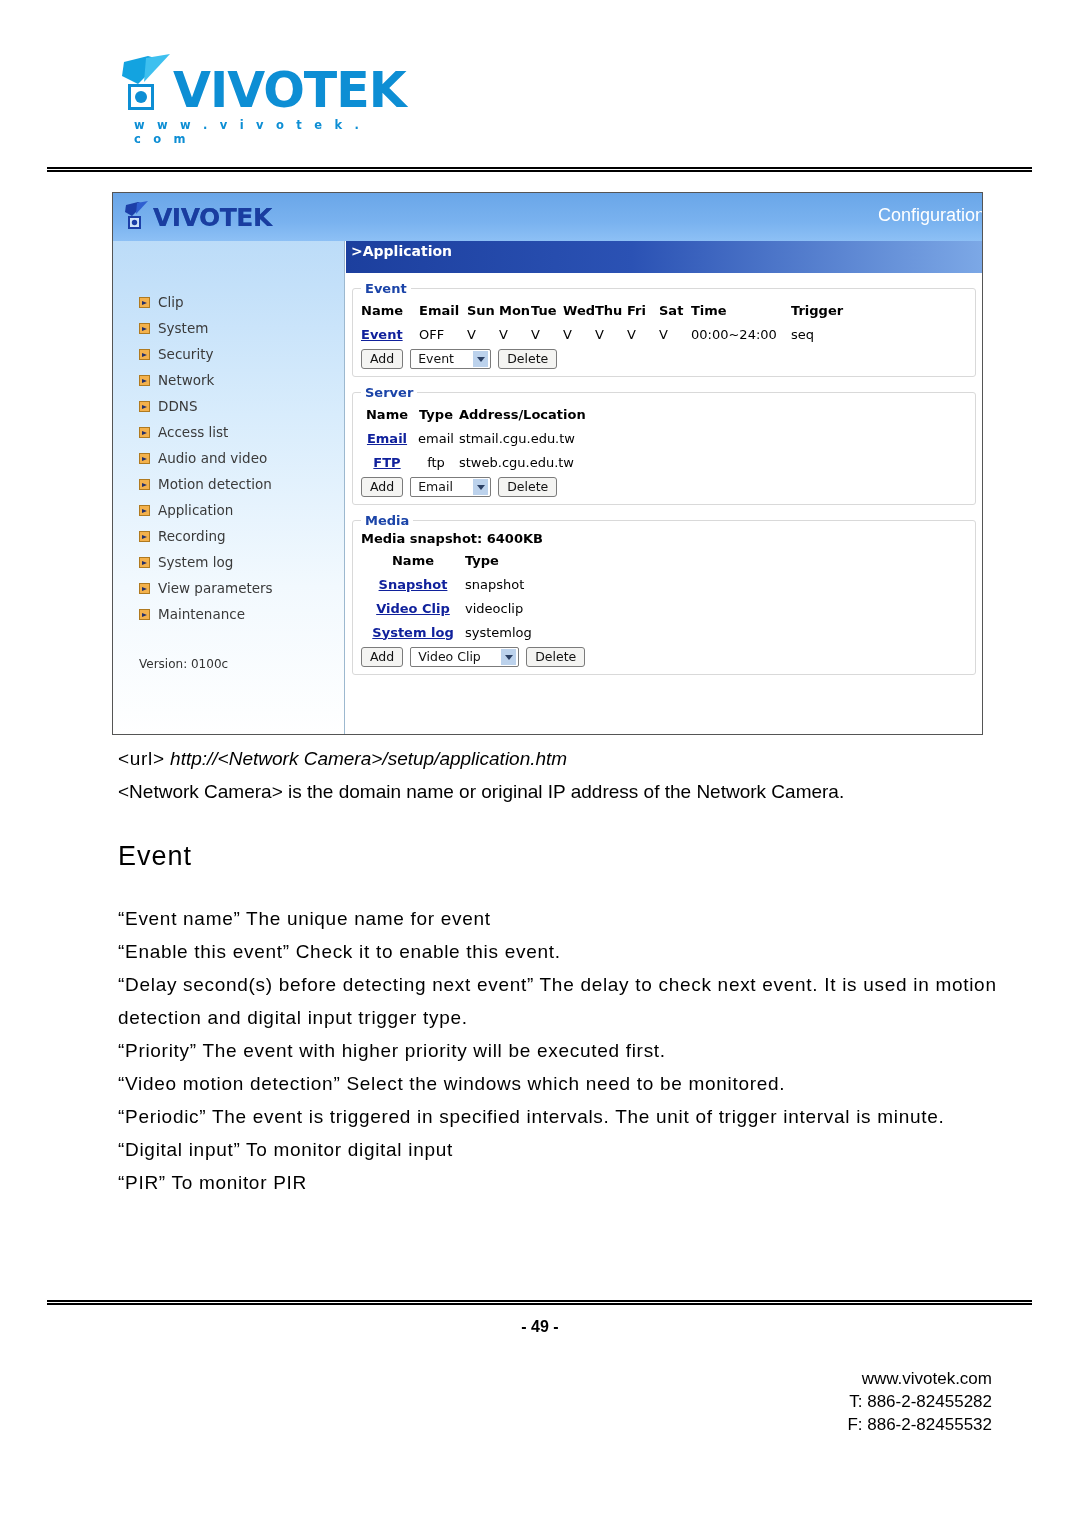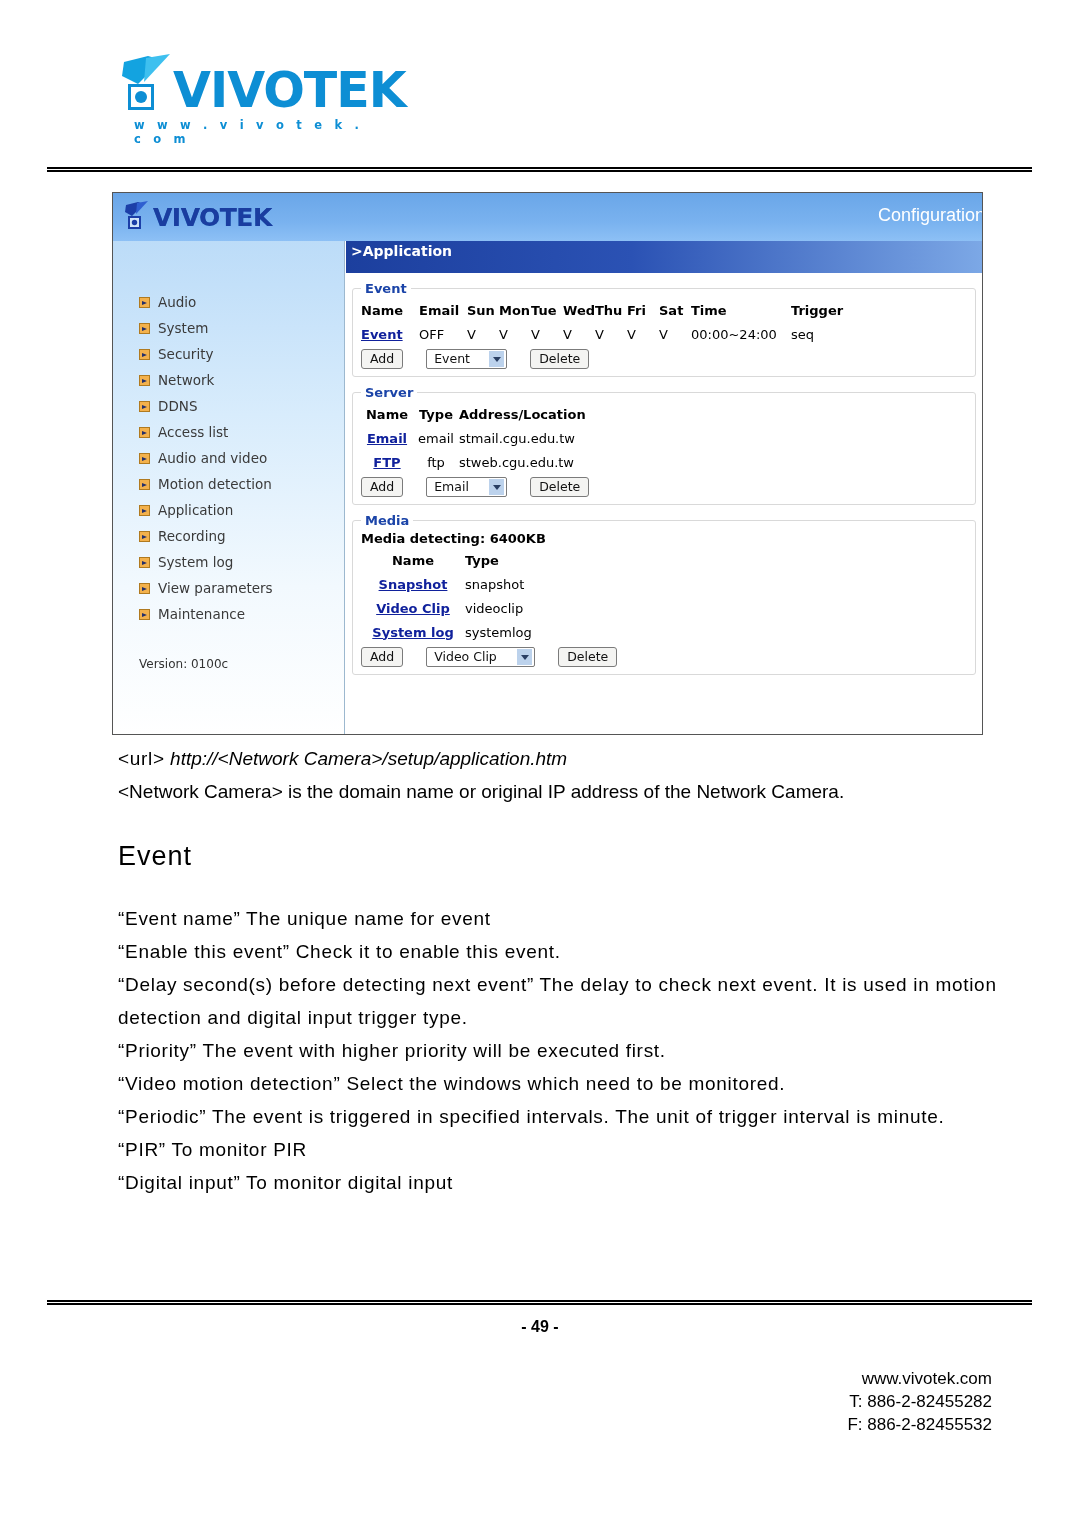--- a/index.html
+++ b/index.html
@@ -94,21 +94,21 @@
   .s-name { width:52px; text-align:center; }
   .s-type { width:46px; text-align:center; }
   .s-addr { width:260px; }
 
   
   .m-name { width:104px; text-align:center; }
   .m-type { width:120px; }
   .m-free { font-weight:bold; font-size:13px; margin:1px 0 2px 0;
             font-family:"DejaVu Sans", sans-serif; }
 
-  .ctrls { display:flex; align-items:center; gap:23px; margin-top:3px; }
+  .ctrls { display:flex; align-items:center; gap:7px; margin-top:3px; }
   .btn { border:1px solid #7b7b7b; background:#f4f4f2; border-radius:3px;
          padding:1px 8px; font-size:12.5px; color:#111;
          font-family:"DejaVu Sans", sans-serif; line-height:16px; }
   .sel { border:1px solid #7b7b7b; background:#fff; border-radius:2px; font-size:12.5px;
          display:flex; align-items:center; padding:1px 2px 1px 7px; color:#111;
          font-family:"DejaVu Sans", sans-serif; line-height:16px; }
   .sel .cap { min-width:50px; }
   .sel .arw { width:15px; height:16px; margin-left:5px; background:#bcd2ec;
               display:flex; align-items:center; justify-content:center; }
   .sel .arw i { border-left:4px solid transparent; border-right:4px solid transparent;
@@ -157,21 +157,21 @@
     <div class="hdr-logo-word">VIVOTEK</div>
     <div class="hdr-config">Configuration</div>
   </div>
 
   <div class="shot-body">
 
     <div class="sidebar">
       <div class="nav">
         <div class="nav-item">
           <span class="nav-ico"></span>
-          <span>Audio</span>
+          <span>Clip</span>
         </div>
         <div class="nav-item">
           <span class="nav-ico"></span>
           <span>System</span>
         </div>
         <div class="nav-item">
           <span class="nav-ico"></span>
           <span>Security</span>
         </div>
         <div class="nav-item">
@@ -289,21 +289,21 @@
             <span class="arw">
                 <i></i>
               </span>
           </span>
           <span class="btn">Delete</span>
         </div>
       </fieldset>
 
       <fieldset class="panel">
         <legend>Media</legend>
-        <div class="m-free">Media detecting: 6400KB</div>
+        <div class="m-free">Media snapshot: 6400KB</div>
         <div class="grid">
           <div class="row hd">
             <span class="m-name">Name</span>
             <span class="m-type">Type</span>
           </div>
           <div class="row">
             <span class="m-name"><a class="lnk" href="#">Snapshot</a></span>
             <span class="m-type">snapshot</span>
           </div>
           <div class="row">
@@ -339,22 +339,22 @@
   <div class="url-line">&lt;Network Camera&gt; is the domain name or original IP address of the Network Camera.</div>
 
   <h2 class="evt">Event</h2>
 
   <div class="para spaced">“Event name” The unique name for event</div>
   <div class="para spaced">“Enable this event” Check it to enable this event.</div>
   <div class="para spaced">“Delay second(s) before detecting next event” The delay to check next event. It is used in motion detection and digital input trigger type.</div>
   <div class="para spaced">“Priority” The event with higher priority will be executed first.</div>
   <div class="para spaced">“Video motion detection” Select the windows which need to be monitored.</div>
   <div class="para spaced">“Periodic” The event is triggered in specified intervals. The unit of trigger interval is minute.</div>
+  <div class="para spaced">“Digital input” To monitor digital input</div>
   <div class="para spaced">“PIR” To monitor PIR</div>
-  <div class="para spaced">“Digital input” To monitor digital input</div>
 </div>
 
 <div class="rule-bot"></div>
 <div class="pageno">- 49 -</div>
 <div class="contact">
   <div>www.vivotek.com</div>
   <div>T: 886-2-82455282</div>
   <div>F: 886-2-82455532</div>
 </div>
 

